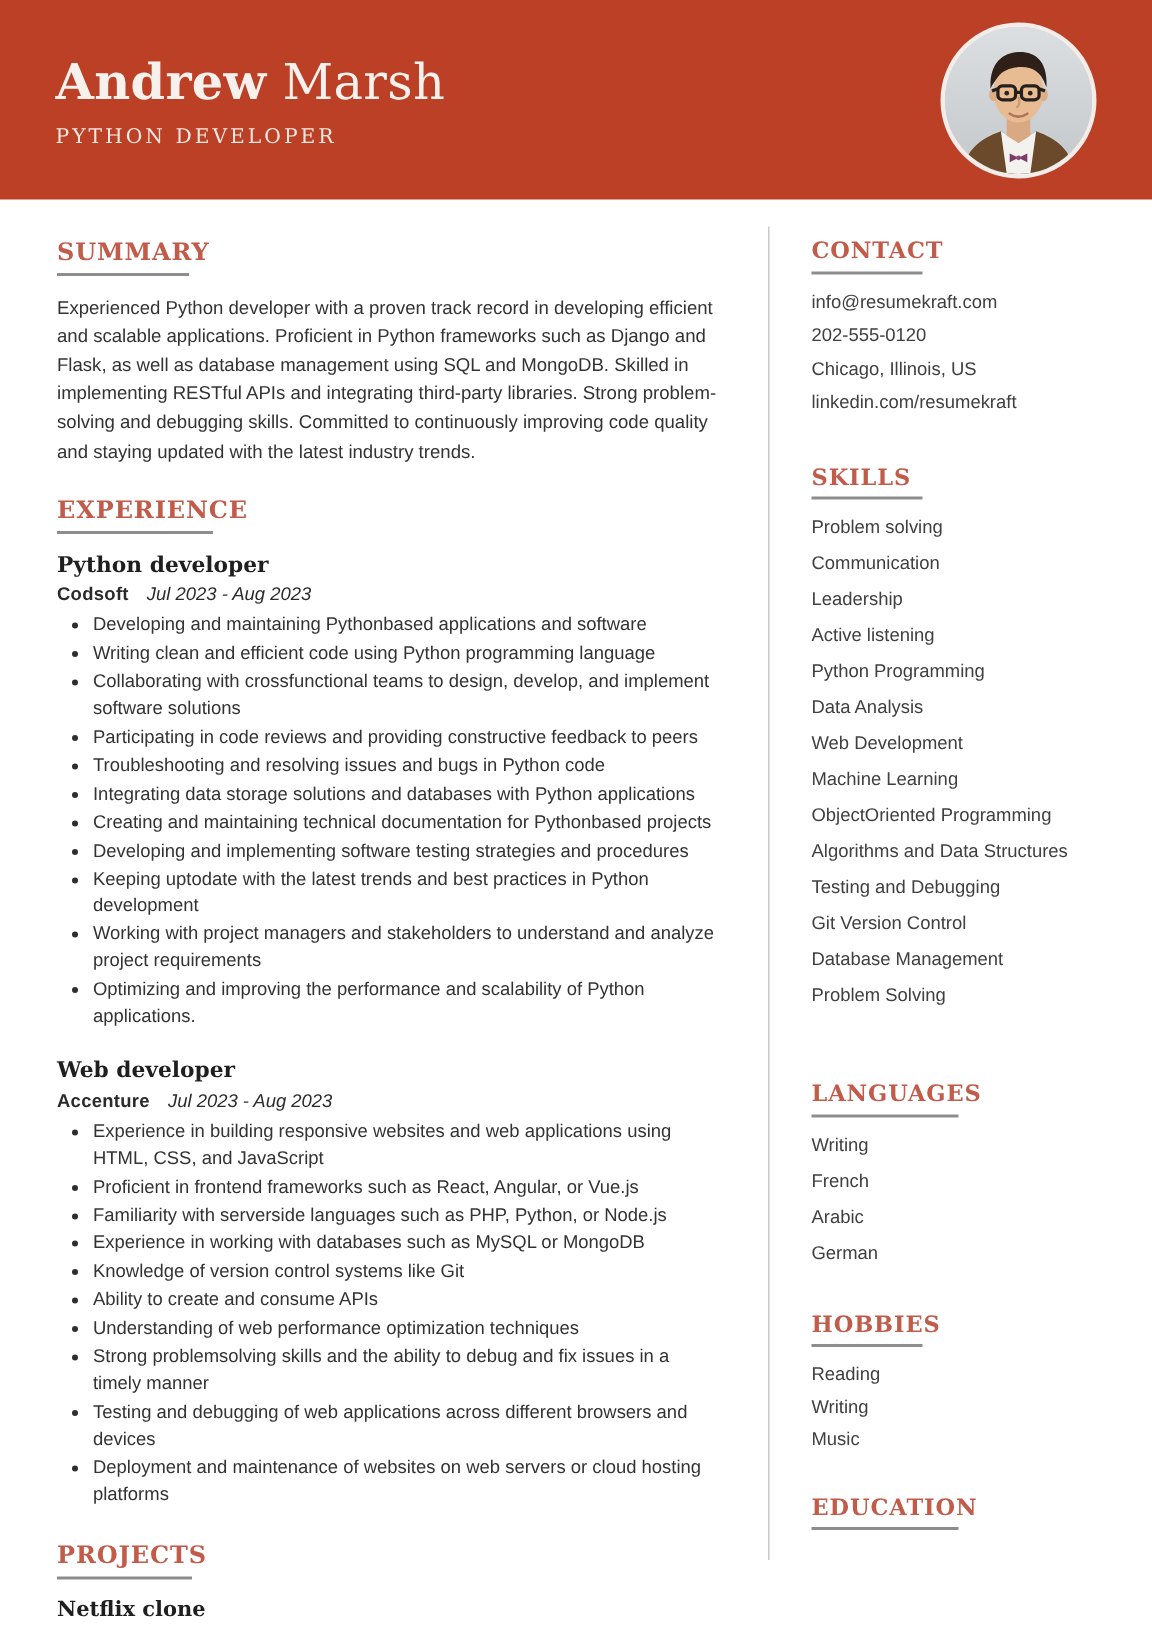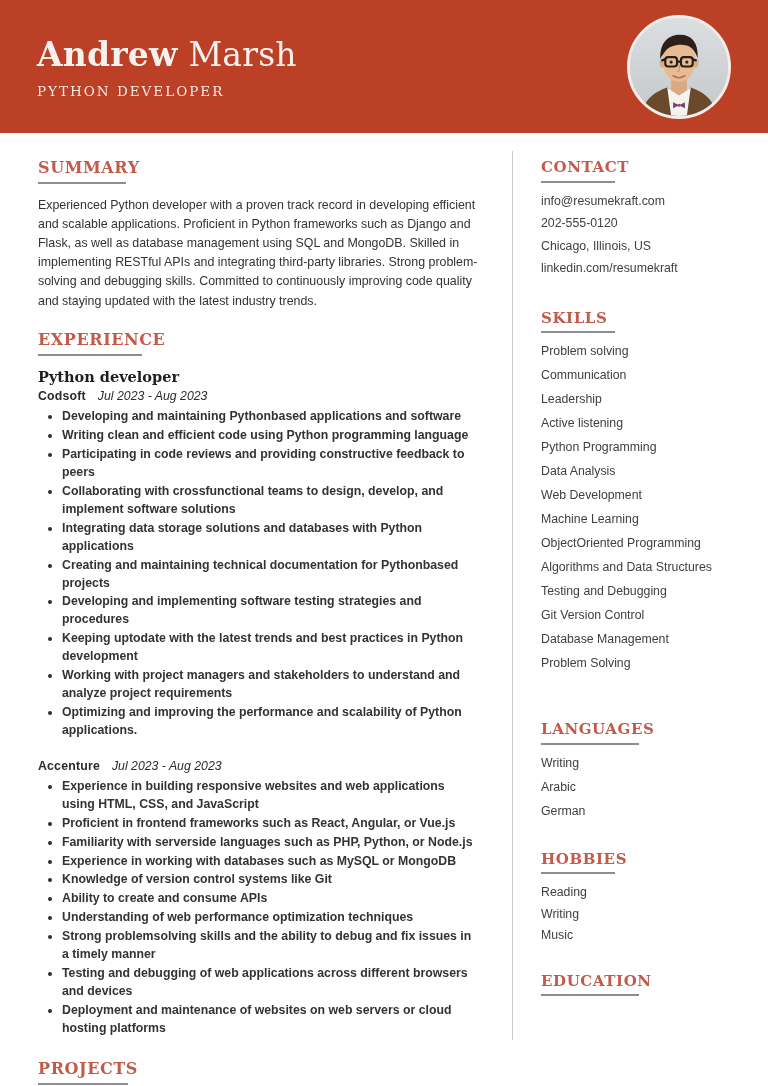--- a/index.html
+++ b/index.html
@@ -153,21 +153,20 @@
   .exp-dates {
     font-style: italic;
     margin-left: 12px;
     color: #2b2b2b;
     text-align: center;
   }
   ul.bullets {
     margin: 2px 0 0 0;
     padding-left: 22px;
     list-style: none;
-    font-weight: bold;
   }
   ul.bullets li {
     position: relative;
     font-size: 12.3px;
     line-height: 1.46;
     color: #333333;
     margin-bottom: 1px;
     padding-left: 2px;
   }
   ul.bullets li::before {
@@ -294,32 +293,34 @@
       <div class="section">
         <h2 class="sec-head">EXPERIENCE</h2>
         <div class="sec-rule w-exp"></div>
 
         <div class="exp-item">
           <div class="exp-role">Python developer</div>
           <div class="exp-meta"><span class="exp-company">Codsoft</span><span class="exp-dates">Jul 2023 - Aug 2023</span></div>
           <ul class="bullets">
             <li>Developing and maintaining Pythonbased applications and software</li>
             <li>Writing clean and efficient code using Python programming language</li>
+            <li>Collaborating with crossfunctional teams to design, develop, and implement software solutions</li>
             <li>Participating in code reviews and providing constructive feedback to peers</li>
-            <li>Collaborating with crossfunctional teams to design, develop, and implement software solutions</li>
+            <li>Troubleshooting and resolving issues and bugs in Python code</li>
             <li>Integrating data storage solutions and databases with Python applications</li>
             <li>Creating and maintaining technical documentation for Pythonbased projects</li>
             <li>Developing and implementing software testing strategies and procedures</li>
             <li>Keeping uptodate with the latest trends and best practices in Python development</li>
             <li>Working with project managers and stakeholders to understand and analyze project requirements</li>
             <li>Optimizing and improving the performance and scalability of Python applications.</li>
           </ul>
         </div>
 
         <div class="exp-item" style="margin-top:18px;">
+          <div class="exp-role">Web developer</div>
           <div class="exp-meta"><span class="exp-company">Accenture</span><span class="exp-dates">Jul 2023 - Aug 2023</span></div>
           <ul class="bullets">
             <li>Experience in building responsive websites and web applications using HTML, CSS, and JavaScript</li>
             <li>Proficient in frontend frameworks such as React, Angular, or Vue.js</li>
             <li>Familiarity with serverside languages such as PHP, Python, or Node.js</li>
             <li>Experience in working with databases such as MySQL or MongoDB</li>
             <li>Knowledge of version control systems like Git</li>
             <li>Ability to create and consume APIs</li>
             <li>Understanding of web performance optimization techniques</li>
             <li>Strong problemsolving skills and the ability to debug and fix issues in a timely manner</li>
@@ -374,20 +375,21 @@
           <li>Database Management</li>
           <li>Problem Solving</li>
         </ul>
       </div>
 
       <div class="section" style="margin-top:40px;">
         <h2 class="sec-head small">LANGUAGES</h2>
         <div class="sec-rule w-right-lang"></div>
         <ul class="side-list">
           <li>Writing</li>
+          <li>French</li>
           <li>Arabic</li>
           <li>German</li>
         </ul>
       </div>
 
       <div class="section" style="margin-top:22px;">
         <h2 class="sec-head small">HOBBIES</h2>
         <div class="sec-rule w-right"></div>
         <ul class="side-list compact">
           <li>Reading</li>

